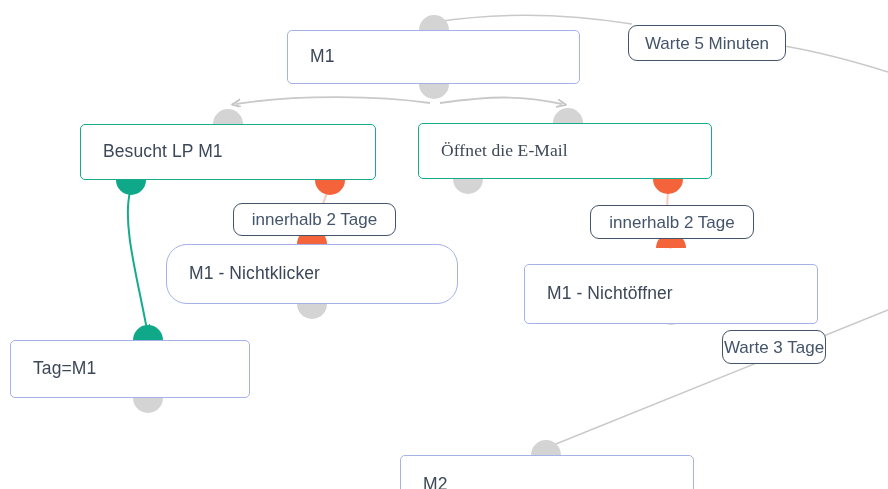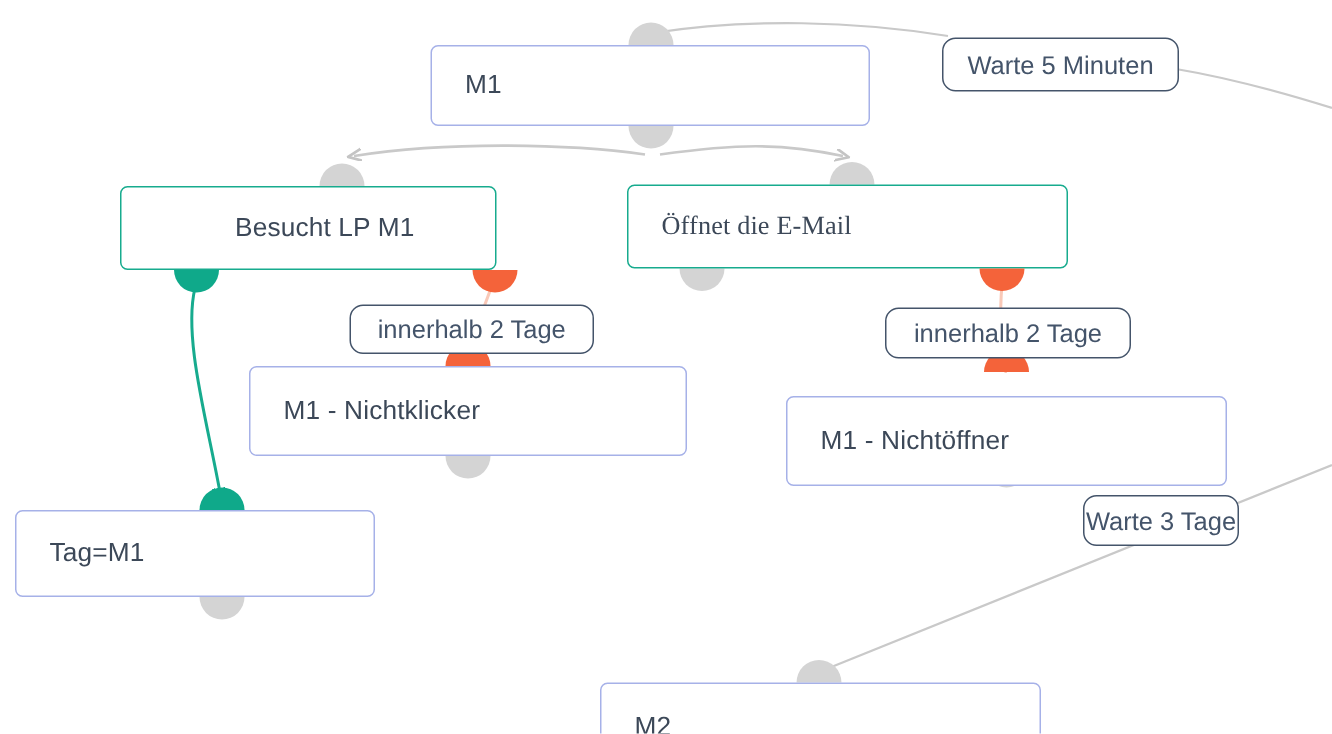--- a/index.html
+++ b/index.html
@@ -121,29 +121,29 @@
 
   <div class="port top green" style="left:133px;top:325px;"></div>
   <div class="port bottom" style="left:133px;top:398px;"></div>
 
   <div class="port top" style="left:531px;top:440px;"></div>
 
   <div class="node" style="left:287px;top:30px;width:293px;height:54px;">
     <span class="label">M1</span>
   </div>
 
-  <div class="node teal" style="left:80px;top:124px;width:251px;height:56px;justify-content:center;">
+  <div class="node teal" style="left:80px;top:124px;width:296px;height:56px;">
     <span class="label">Besucht LP M1</span>
   </div>
 
   <div class="node teal" style="left:418px;top:123px;width:294px;height:56px;font-family:Liberation Serif, serif;">
     <span class="label">Öffnet die E-Mail</span>
   </div>
 
-  <div class="node" style="left:166px;top:244px;width:292px;height:60px;">
+  <div class="node" style="left:166px;top:244px;width:292px;height:60px;border-radius:21px;">
     <span class="label">M1 - Nichtklicker</span>
   </div>
 
   <div class="node" style="left:524px;top:264px;width:294px;height:60px;">
     <span class="label">M1 - Nichtöffner</span>
   </div>
 
   <div class="node" style="left:10px;top:340px;width:240px;height:58px;">
     <span class="label">Tag=M1</span>
   </div>

